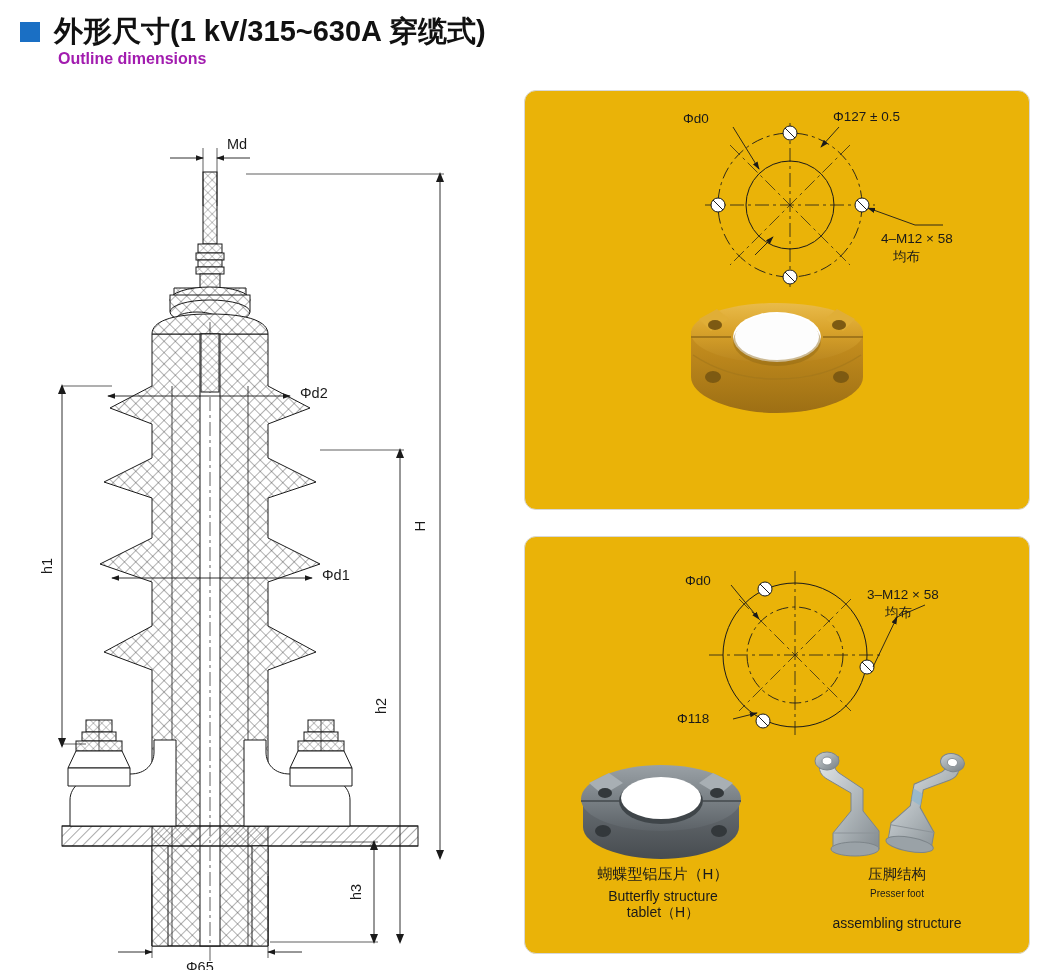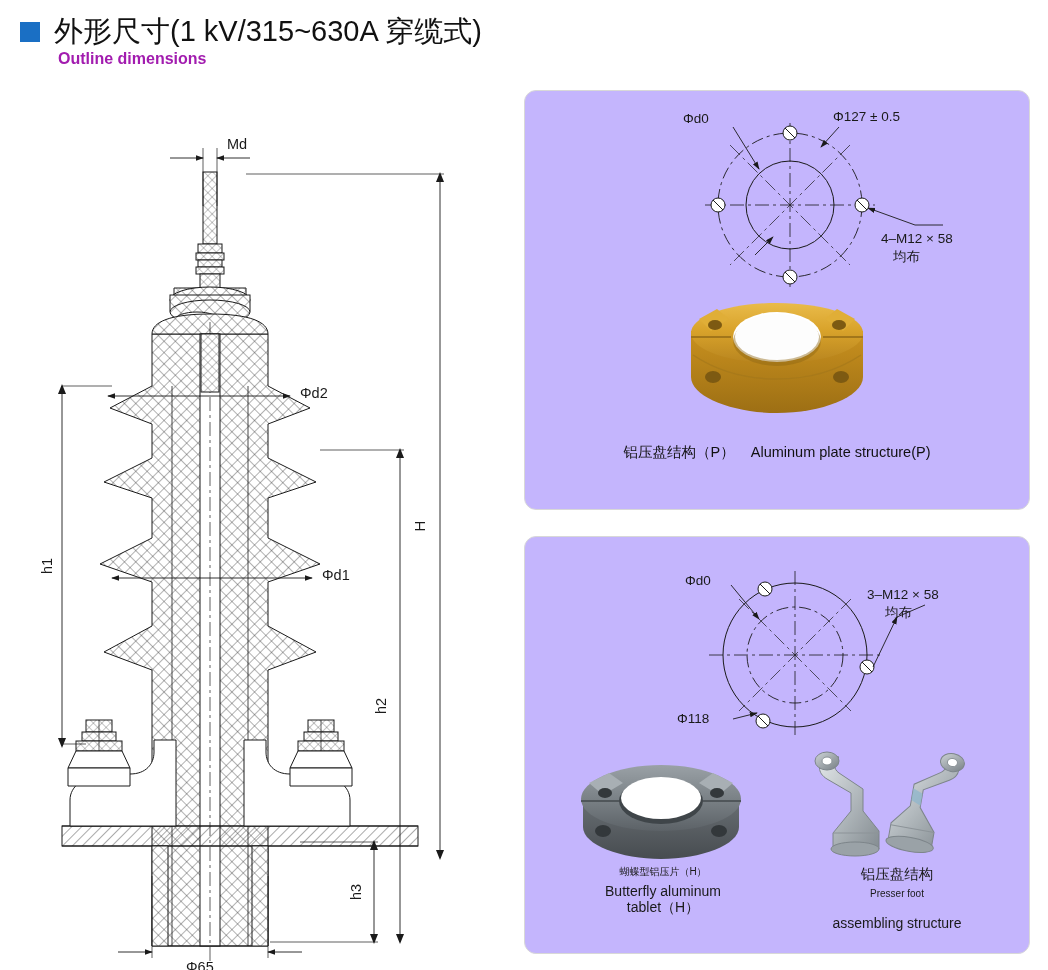--- a/index.html
+++ b/index.html
@@ -6,31 +6,31 @@
   body{
     width:1048px;height:970px;position:relative;background:#ffffff;
     font-family:"Liberation Sans", sans-serif;color:#1a1a1a;overflow:hidden;
   }
   
   #header{position:absolute;left:0;top:0;width:1048px;height:86px;}
   .title-square{
     position:absolute;left:20px;top:22px;width:20px;height:20px;background:#1a6fc4;
   }
   .title-cn{
-    position:absolute;left:54px;top:12px;font-size:29px;font-weight:normal;
+    position:absolute;left:54px;top:12px;font-size:29px;font-weight:bold;
     letter-spacing:0px;white-space:nowrap;color:#111;
   }
   .title-en{
     position:absolute;left:58px;top:50px;font-size:16px;font-weight:bold;
     color:#a21caf;white-space:nowrap;
   }
 
   
   .panel{
-    position:absolute;border:1px solid #d8d8d8;border-radius:12px;background:#c4b5fd;
+    position:absolute;border:1px solid #d8d8d8;border-radius:12px;background:#eab308;
     box-shadow:0 0 0 0 rgba(0,0,0,0);
   }
   #panel-top{left:524px;top:90px;width:504px;height:418px;}
   #panel-bottom{left:524px;top:536px;width:504px;height:416px;}
 
   .cap{
     position:absolute;text-align:center;font-size:14.5px;color:#111;line-height:1.35;
     width:100%;
   }
 
@@ -268,25 +268,20 @@
       <ellipse cx="162" cy="40" rx="7" ry="5" fill="#7d5a12"></ellipse>
       <ellipse cx="36" cy="92" rx="8" ry="6" fill="#7d5a12"></ellipse>
       <ellipse cx="164" cy="92" rx="8" ry="6" fill="#7d5a12"></ellipse>
 
       <path d="M14 52 L54 52" stroke="#a2761a" stroke-width="2" fill="none"></path>
       <path d="M146 52 L186 52" stroke="#a2761a" stroke-width="2" fill="none"></path>
       <path d="M16 70 C40 86 70 94 100 94 C130 94 160 86 184 70" fill="none" stroke="#a2761a" stroke-width="1.5" opacity="0.6"></path>
     </svg>
   </div>
 
-  <div class="cap" style="top:352px;left:0;">
-    <span>铝压盘结构（P）</span>
-    <span style="display:inline-block;width:8px;"></span>
-    <span>Aluminum  plate  structure(P)</span>
-  </div>
 </div>
 
 <div class="panel" id="panel-bottom">
 
   <div style="position:absolute;left:110px;top:26px;width:340px;height:180px;">
     <svg width="340" height="180" viewBox="0 0 340 180">
       <defs>
         <marker id="a3" markerWidth="9" markerHeight="9" refX="8" refY="3" orient="auto" markerUnits="strokeWidth">
           <path d="M0,0 L9,3 L0,6 z" fill="#1a1a1a"></path>
         </marker>
@@ -383,23 +378,23 @@
         <ellipse cx="46" cy="18" rx="5" ry="4" fill="#fff" stroke="#8c9398"></ellipse>
         <path d="M-4 90 L40 90" stroke="#8c9398" fill="none"></path>
         <ellipse cx="18" cy="106" rx="24" ry="7" fill="#9aa2a7" stroke="#7d858a"></ellipse>
 
         <path d="M12 50 L22 54 L22 66 L12 62 Z" fill="#8fb5cc" opacity="0.75"></path>
       </g>
     </svg>
   </div>
 
   <div style="position:absolute;left:28px;top:328px;width:220px;text-align:center;">
-    <div style="font-size:10px;">蝴蝶型铝压片（H）</div>
-    <div style="font-size:14px;margin-top:4px;">Butterfly  aluminum</div>
+    <div style="font-size:15px;">蝴蝶型铝压片（H）</div>
+    <div style="font-size:14px;margin-top:4px;">Butterfly  structure</div>
     <div style="font-size:14px;">tablet（H）</div>
   </div>
 
   <div style="position:absolute;left:264px;top:328px;width:216px;text-align:center;">
-    <div style="font-size:14.5px;">铝压盘结构</div>
+    <div style="font-size:14.5px;">压脚结构</div>
     <div style="font-size:10px;margin-top:4px;">Presser  foot</div>
     <div style="font-size:14px;margin-top:16px;">assembling  structure</div>
   </div>
 </div>
 
 </body></html>

